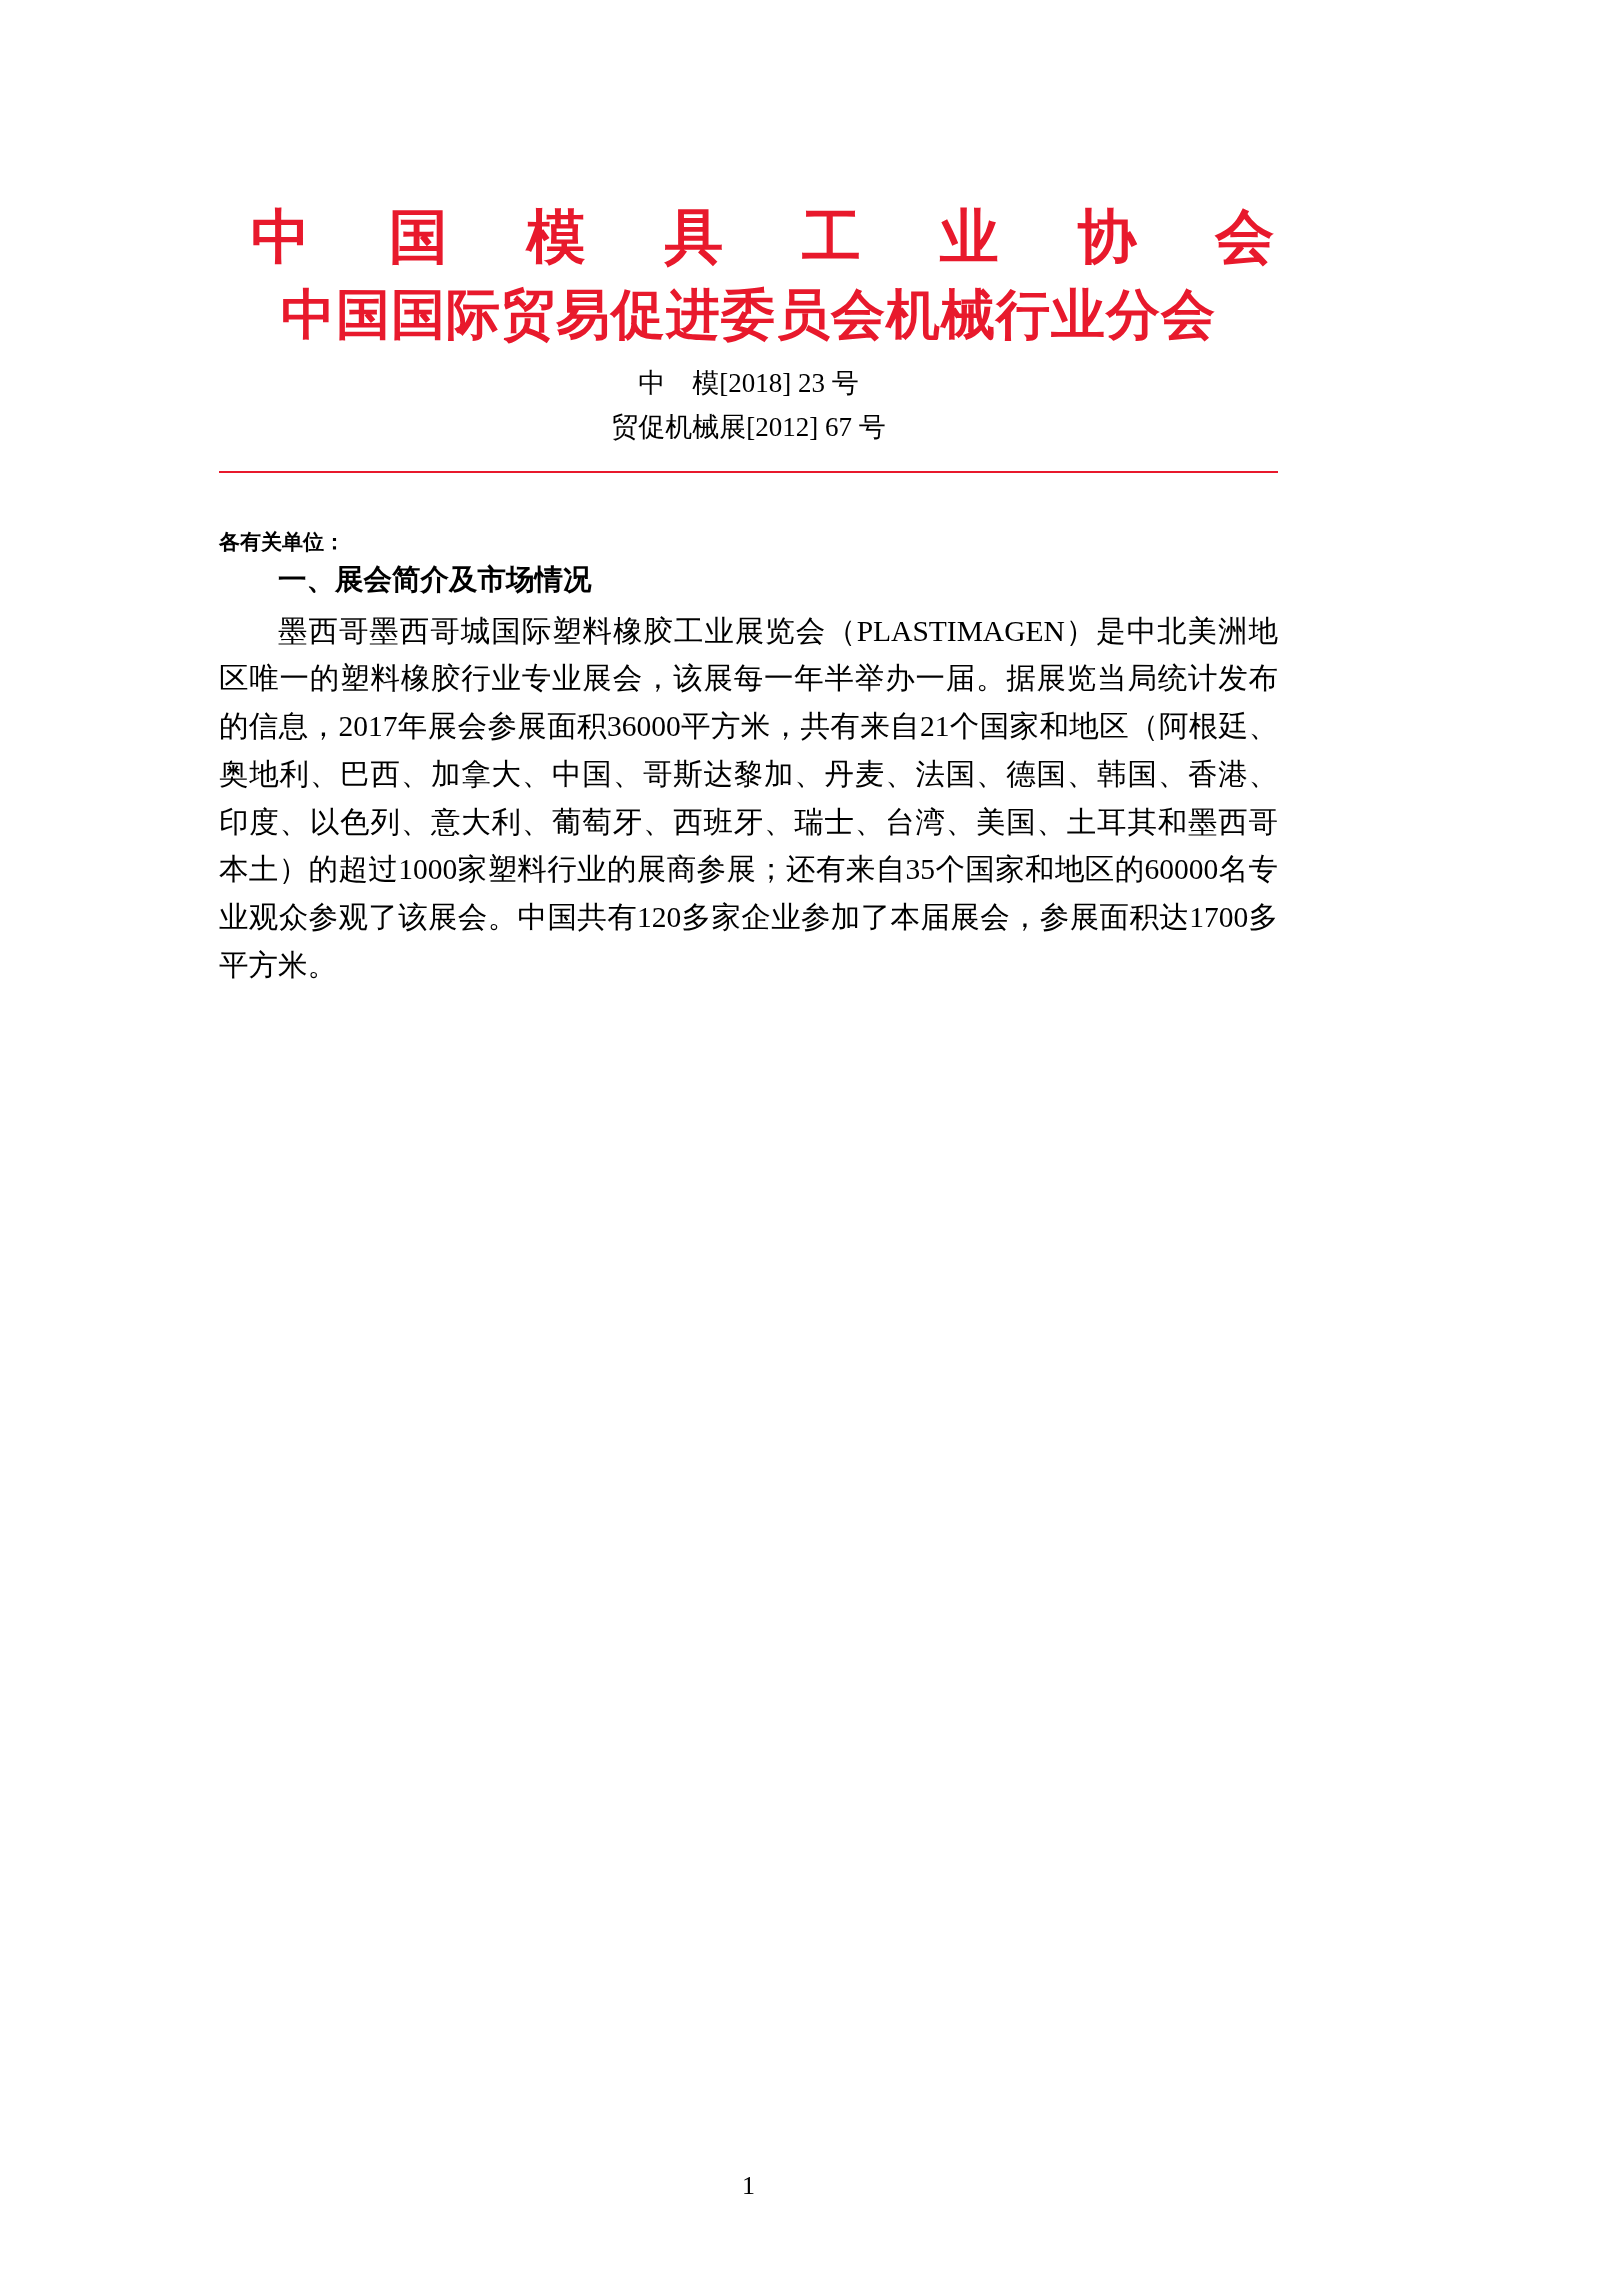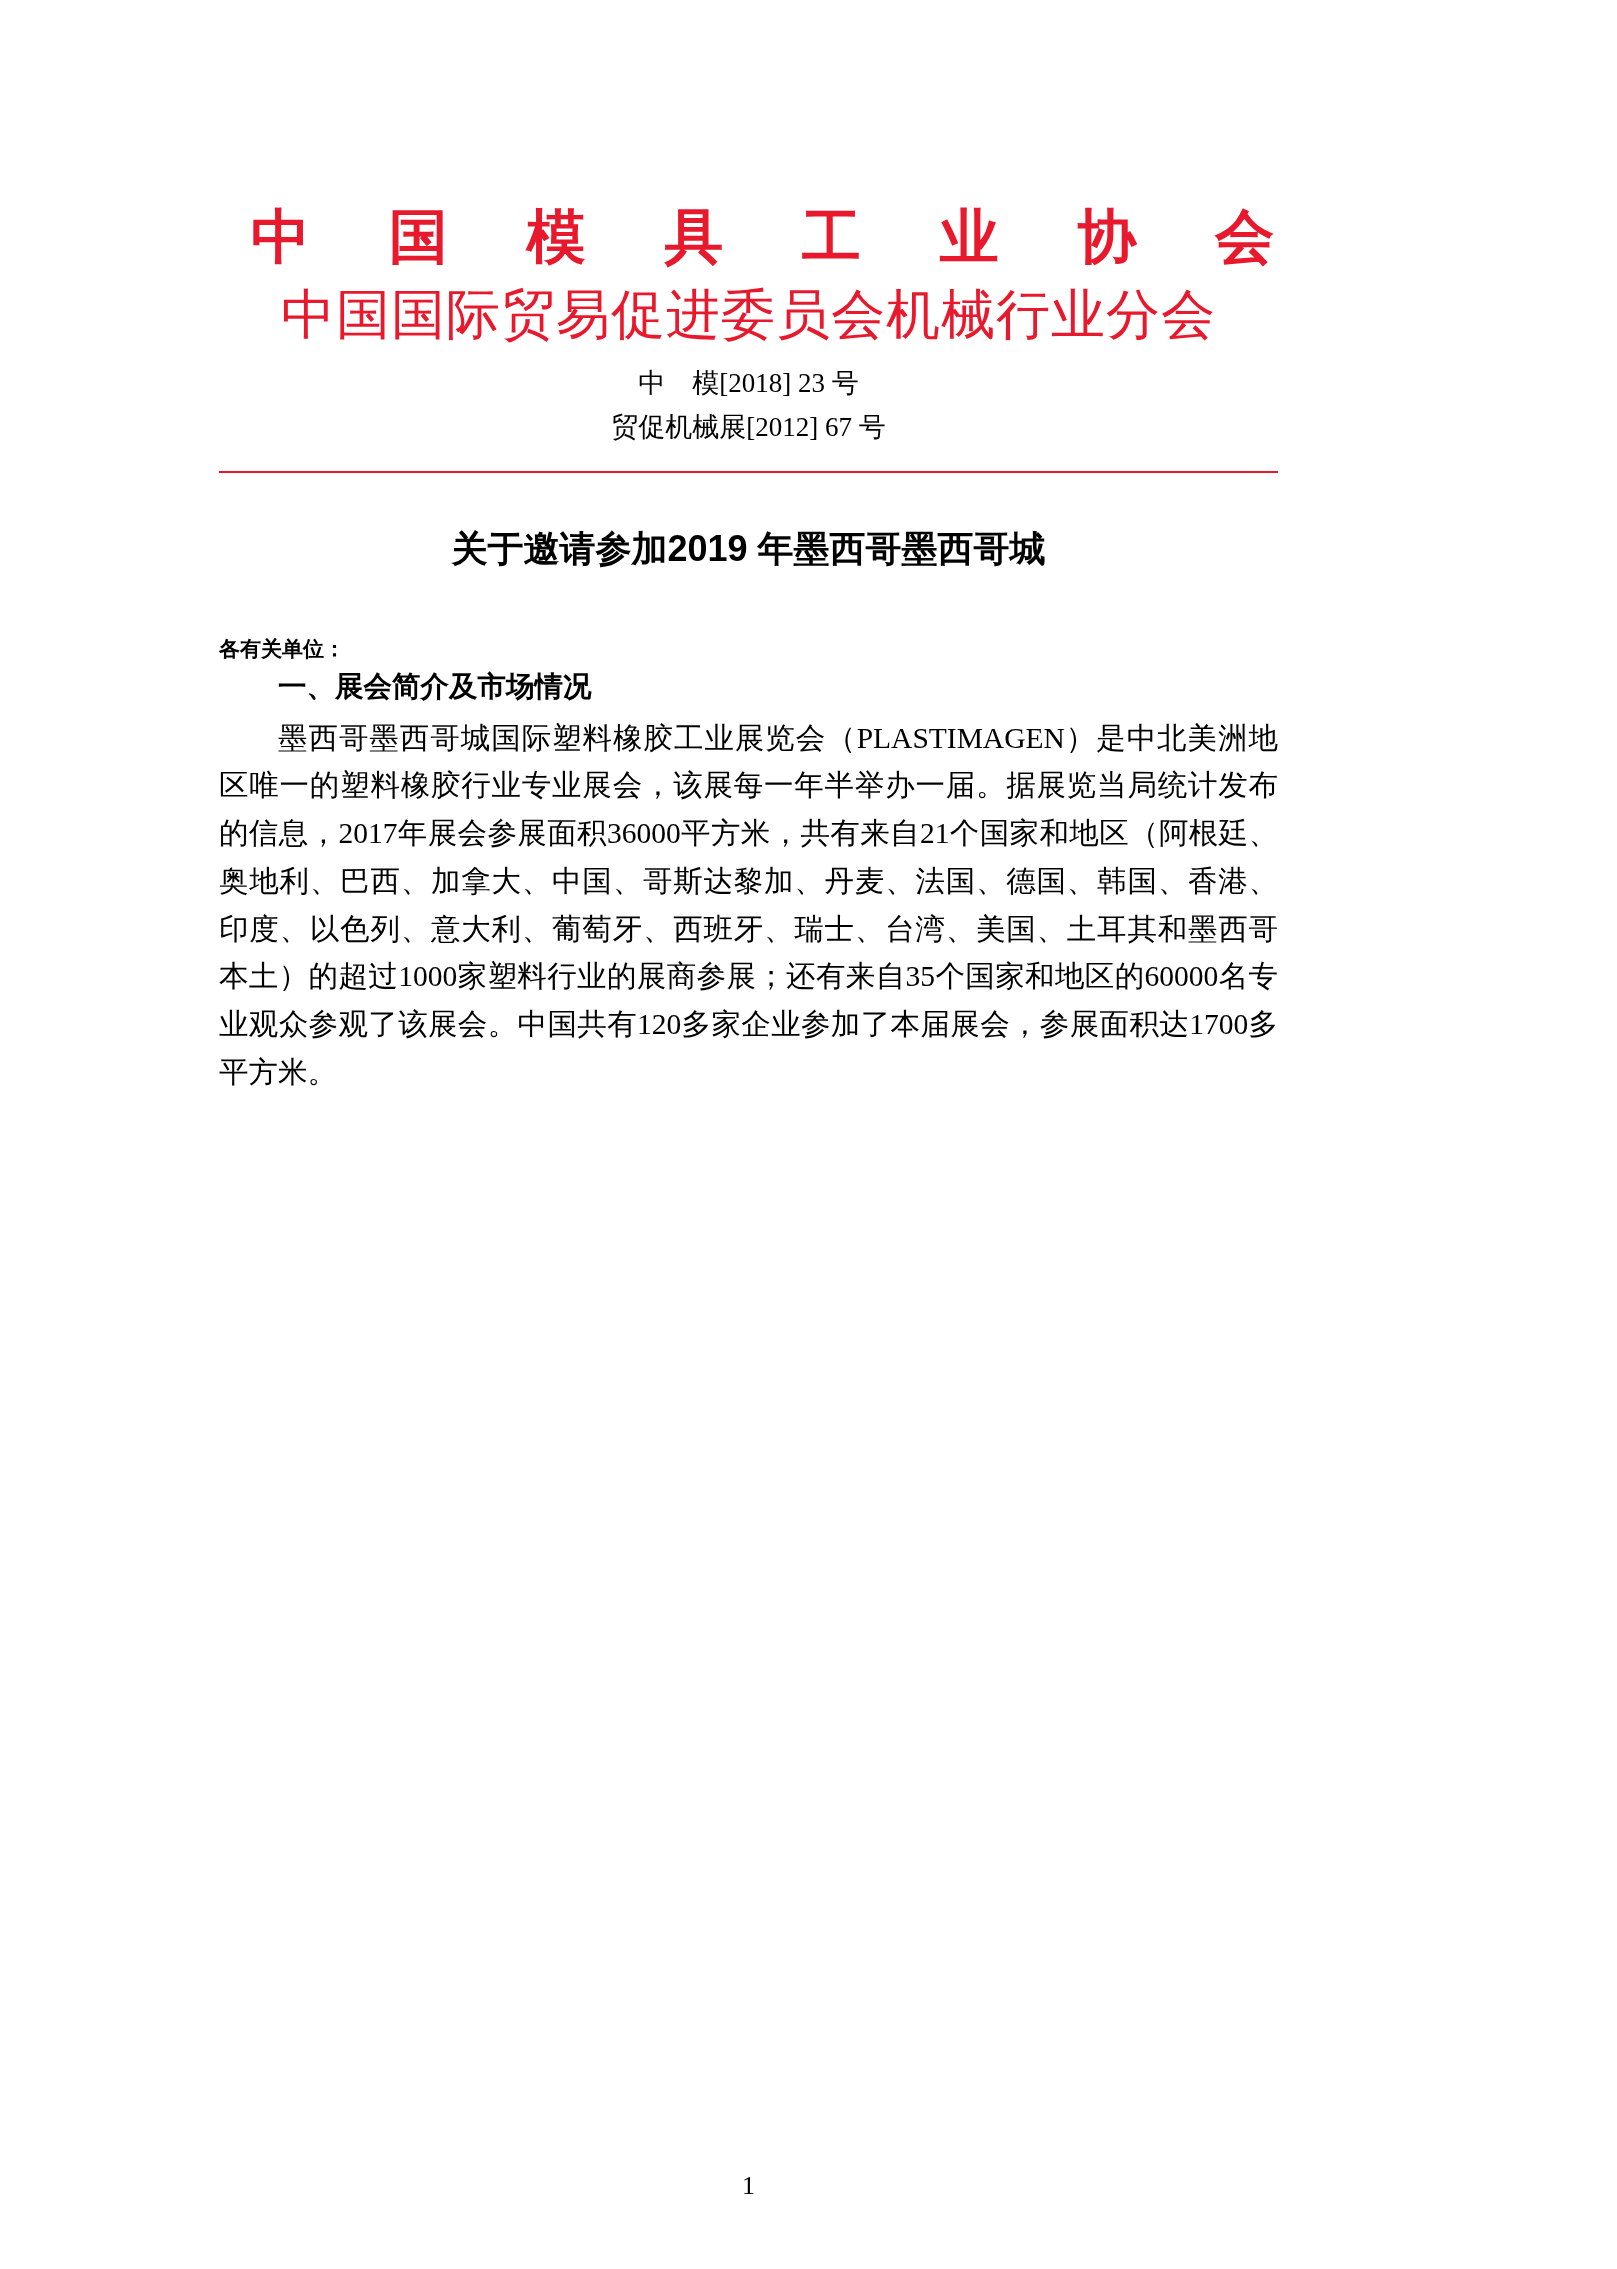--- a/index.html
+++ b/index.html
@@ -32,21 +32,21 @@
     font-weight: bold;
     font-size: 59px;
     letter-spacing: 32px;
     line-height: 1.15;
     padding-left: 32px;
     white-space: nowrap;
   }
   .lh-line2 {
     color: #e8192c;
     font-family: "Liberation Sans", "DejaVu Sans", sans-serif;
-    font-weight: normal;
+    font-weight: bold;
     font-size: 54px;
     letter-spacing: 1px;
     line-height: 1.3;
     margin-top: 7.6px;
     white-space: nowrap;
   }
 
   
   .docnums {
     text-align: center;
@@ -124,21 +124,20 @@
   </div>
 
   <div class="docnums">
     <div class="docnum">中　模[2018] 23 号</div>
     <div class="docnum">贸促机械展[2012] 67 号</div>
   </div>
 
   <hr class="red-rule">
 
   <div class="doc-title">
-    <span class="t-line">关于邀请参加2019 年墨西哥墨西哥城</span>
   </div>
 
   <div class="salutation">各有关单位：</div>
 
 
   <div class="section-head">一、展会简介及市场情况</div>
 
   <p class="body-para">墨西哥墨西哥城国际塑料橡胶工业展览会（PLASTIMAGEN）是中北美洲地区唯一的塑料橡胶行业专业展会，该展每一年半举办一届。据展览当局统计发布的信息，2017年展会参展面积36000平方米，共有来自21个国家和地区（阿根廷、奥地利、巴西、加拿大、中国、哥斯达黎加、丹麦、法国、德国、韩国、香港、印度、以色列、意大利、葡萄牙、西班牙、瑞士、台湾、美国、土耳其和墨西哥本土）的超过1000家塑料行业的展商参展；还有来自35个国家和地区的60000名专业观众参观了该展会。中国共有120多家企业参加了本届展会，参展面积达1700多平方米。</p>
 
 

